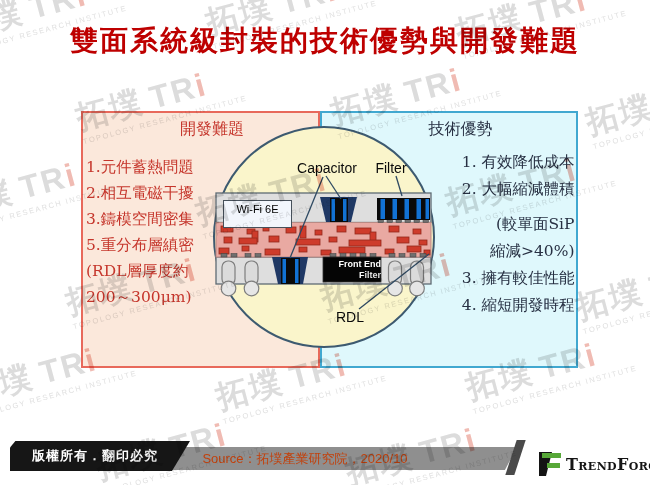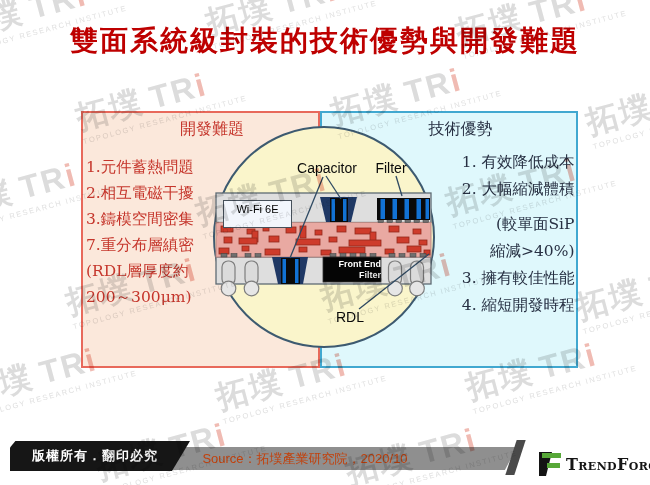--- a/index.html
+++ b/index.html
@@ -81,21 +81,21 @@
   </div>
 
   <div class="panel panel-advantages" data-name="advantages-panel">
     <div class="panel-header" data-name="advantages-header">技術優勢</div>
   </div>
 
   <div class="challenge-list" data-name="challenges-list">
     <div class="line" data-name="challenge-item">1.元件蓄熱問題</div>
     <div class="line" data-name="challenge-item">2.相互電磁干擾</div>
     <div class="line" data-name="challenge-item">3.鑄模空間密集</div>
-    <div class="line" data-name="challenge-item">7.重分布層縝密</div>
+    <div class="line" data-name="challenge-item">5.重分布層縝密</div>
     <div class="line" data-name="challenge-item-note">(RDL層厚度約</div>
     <div class="line" data-name="challenge-item-note">200～300μm)</div>
   </div>
 
   <div class="advantage-list" data-name="advantages-list">
     <div class="line" data-name="advantage-item">1. 有效降低成本</div>
     <div class="line" data-name="advantage-item">2. 大幅縮減體積</div>
     <div class="line" data-name="advantage-item-note">(較單面SiP</div>
     <div class="line" data-name="advantage-item-note">縮減&gt;40%)</div>
     <div class="line" data-name="advantage-item">3. 擁有較佳性能</div>

